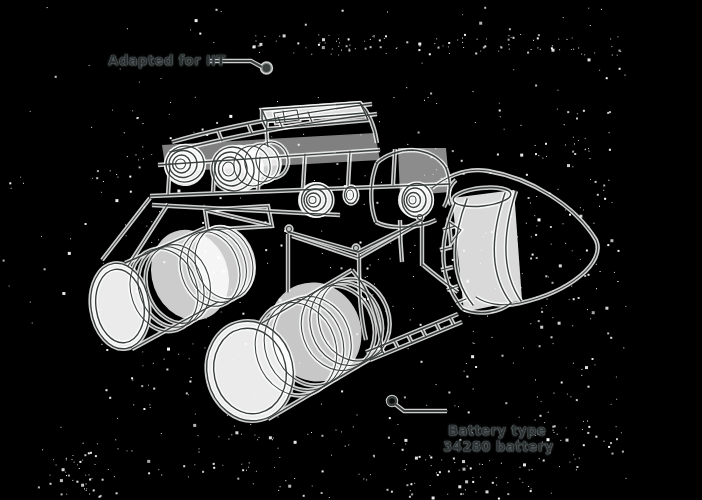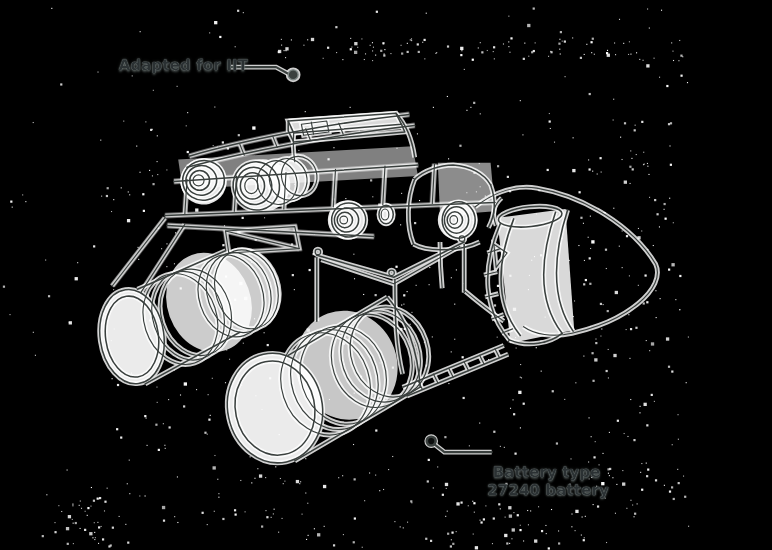--- a/index.html
+++ b/index.html
@@ -1254,15 +1254,15 @@
         <path d="M395,404 L404,411 L447,411" class="w2"></path>
       </g>
     </g>
   </svg>
 
   <div class="callout" id="callout-adapter">
     <span>Adapted for IIT</span>
   </div>
   <div class="callout" id="callout-battery">
     <span>Battery type</span>
-    <span>27240 battery</span>
+    <span>34280 battery</span>
   </div>
 </div>
 
 </body></html>

